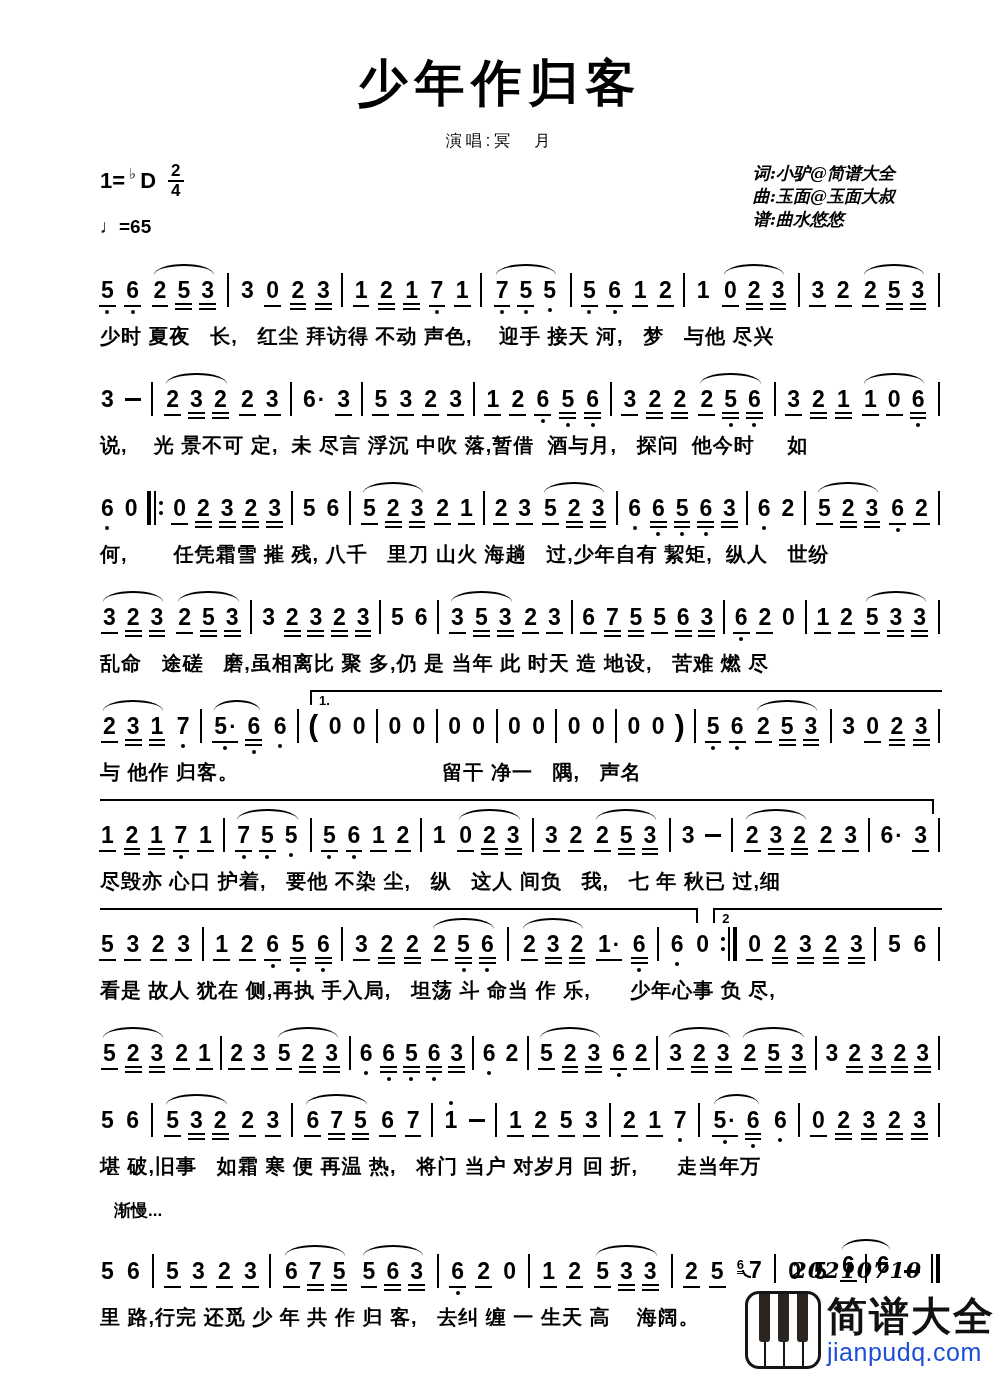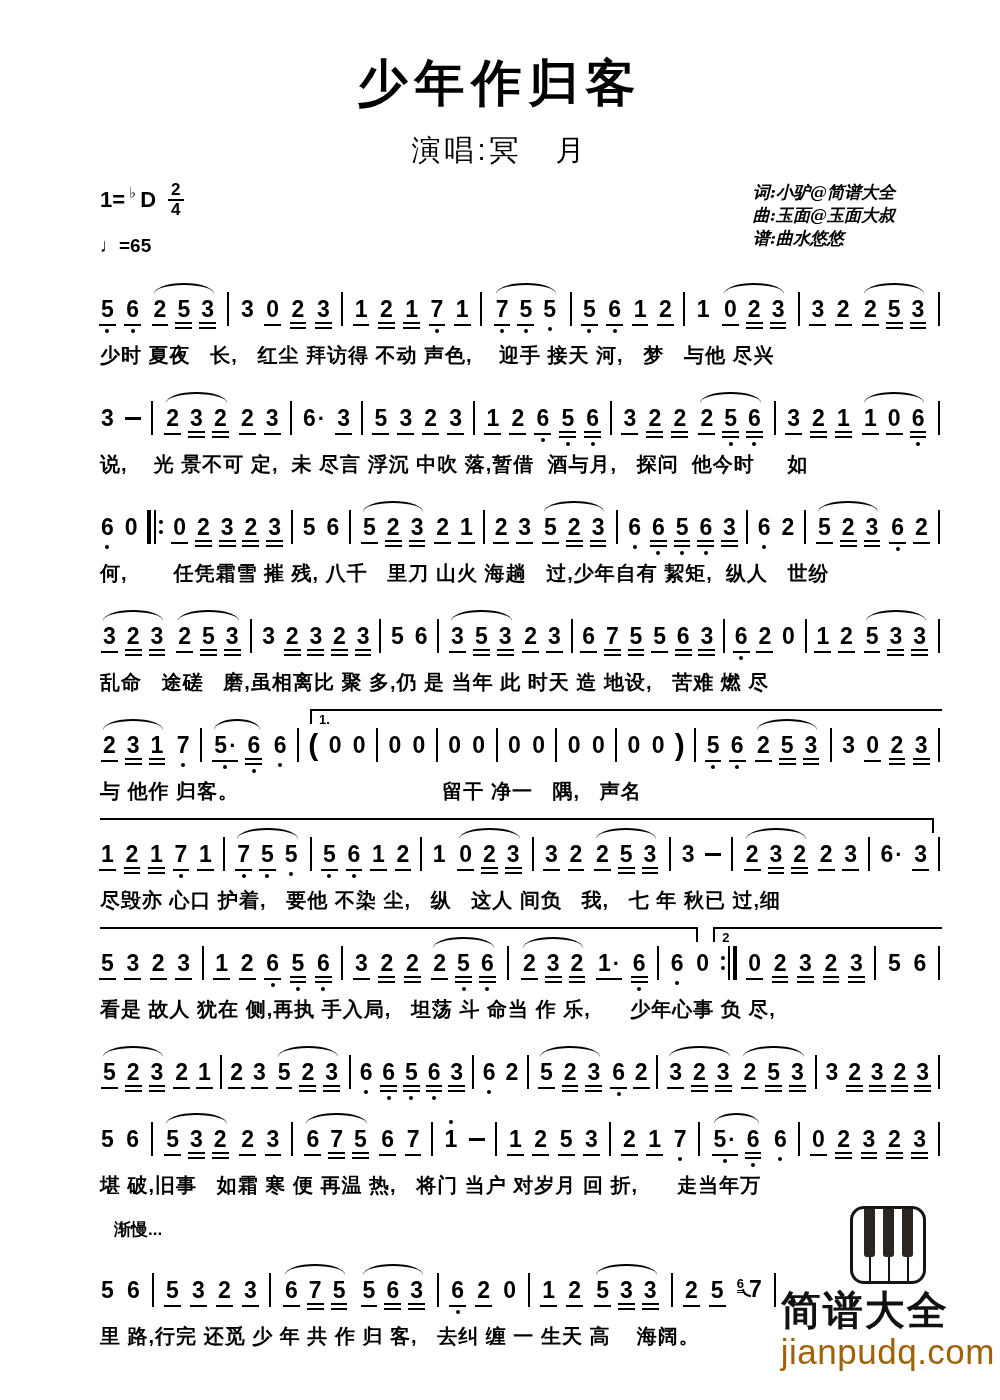--- a/index.html
+++ b/index.html
@@ -1,21 +1,21 @@
 <!DOCTYPE html>
 <html><head>
 <meta charset="utf-8">
 <style>
   html,body{margin:0;padding:0;background:#fff;}
   .page{position:relative;width:1000px;height:1371px;background:#fff;color:#000;
         font-family:"Liberation Sans","DejaVu Sans",sans-serif;overflow:hidden;border-radius:9px;}
   
   .title{padding-top:50px;text-align:center;font-family:"DejaVu Serif","Liberation Serif",serif;
          font-size:50px;font-weight:900;letter-spacing:7px;}
-  .subtitle{margin-top:14px;text-align:center;font-size:29px;letter-spacing:4px;}
+  .subtitle{margin-top:14px;text-align:center;font-size:16px;letter-spacing:4px;}
   .meta{display:flex;justify-content:space-between;align-items:flex-start;
         padding:10px 105px 0 100px;height:86px;}
   .keysig{font-size:22px;font-weight:700;display:flex;align-items:center;gap:4px;}
   .flat{font-size:15px;vertical-align:super;position:relative;top:-7px;}
   .frac{display:inline-flex;flex-direction:column;line-height:1.05;font-size:17px;
         font-weight:700;text-align:center;margin-left:8px;}
   .frac .fn{border-bottom:2px solid #000;padding:0 3px;}
   .tempo{margin-top:16px;font-size:19px;font-weight:700;}
   .credits{text-align:left;font-family:"DejaVu Serif","Liberation Serif",serif;
            font-style:italic;font-size:17px;line-height:1.35;font-weight:700;}
@@ -53,30 +53,30 @@
                 border-left:2px solid #000;border-bottom:2px solid #000;border-radius:0 0 0 100%;}
   .volta{position:absolute;top:2px;height:13px;border-top:2px solid #000;}
   .volta.hl{border-left:2px solid #000;}
   .volta.hr{border-right:2px solid #000;}
   .vlabel{position:absolute;left:7px;top:1px;font-size:13px;font-weight:700;}
   
   .footer{position:absolute;right:0;bottom:0;width:420px;height:110px;}
   .date{position:absolute;right:78px;top:-4px;z-index:0;font-family:"DejaVu Serif","Liberation Serif",serif;
         font-style:italic;font-weight:700;font-size:22px;letter-spacing:1px;}
   .logo{position:absolute;right:5px;bottom:2px;z-index:1;display:flex;align-items:center;
-        gap:6px;background:#fff;padding-top:8px;flex-direction:column;}
+        gap:6px;background:#fff;padding-top:8px;}
   .piano{position:relative;width:70px;height:72px;border:3px solid #151515;border-radius:14px;
          background:#fff;overflow:hidden;}
   .piano .bk{position:absolute;top:0;width:11px;height:66%;background:#2b2522;border-radius:0 0 3px 3px;}
   .piano .bk1{left:11px;} .piano .bk2{left:30px;} .piano .bk3{left:49px;}
   .piano .wl{position:absolute;bottom:0;width:2px;height:34%;background:#151515;}
   .piano .wl1{left:16px;} .piano .wl2{left:35px;} .piano .wl3{left:54px;}
   .logo-text{line-height:1;}
   .site-name{font-size:40px;font-weight:600;letter-spacing:2px;color:#111;}
-  .site-url{margin-top:4px;font-size:35px;color:#a16207;letter-spacing:0.5px;}
+  .site-url{margin-top:4px;font-size:25px;color:#1d4ed8;letter-spacing:0.5px;}
 </style>
 </head>
 <body>
 
 <div class="page">
 
   <div class="title">少年作归客</div>
   <div class="subtitle">演唱:冥　月</div>
 
   <div class="meta">

